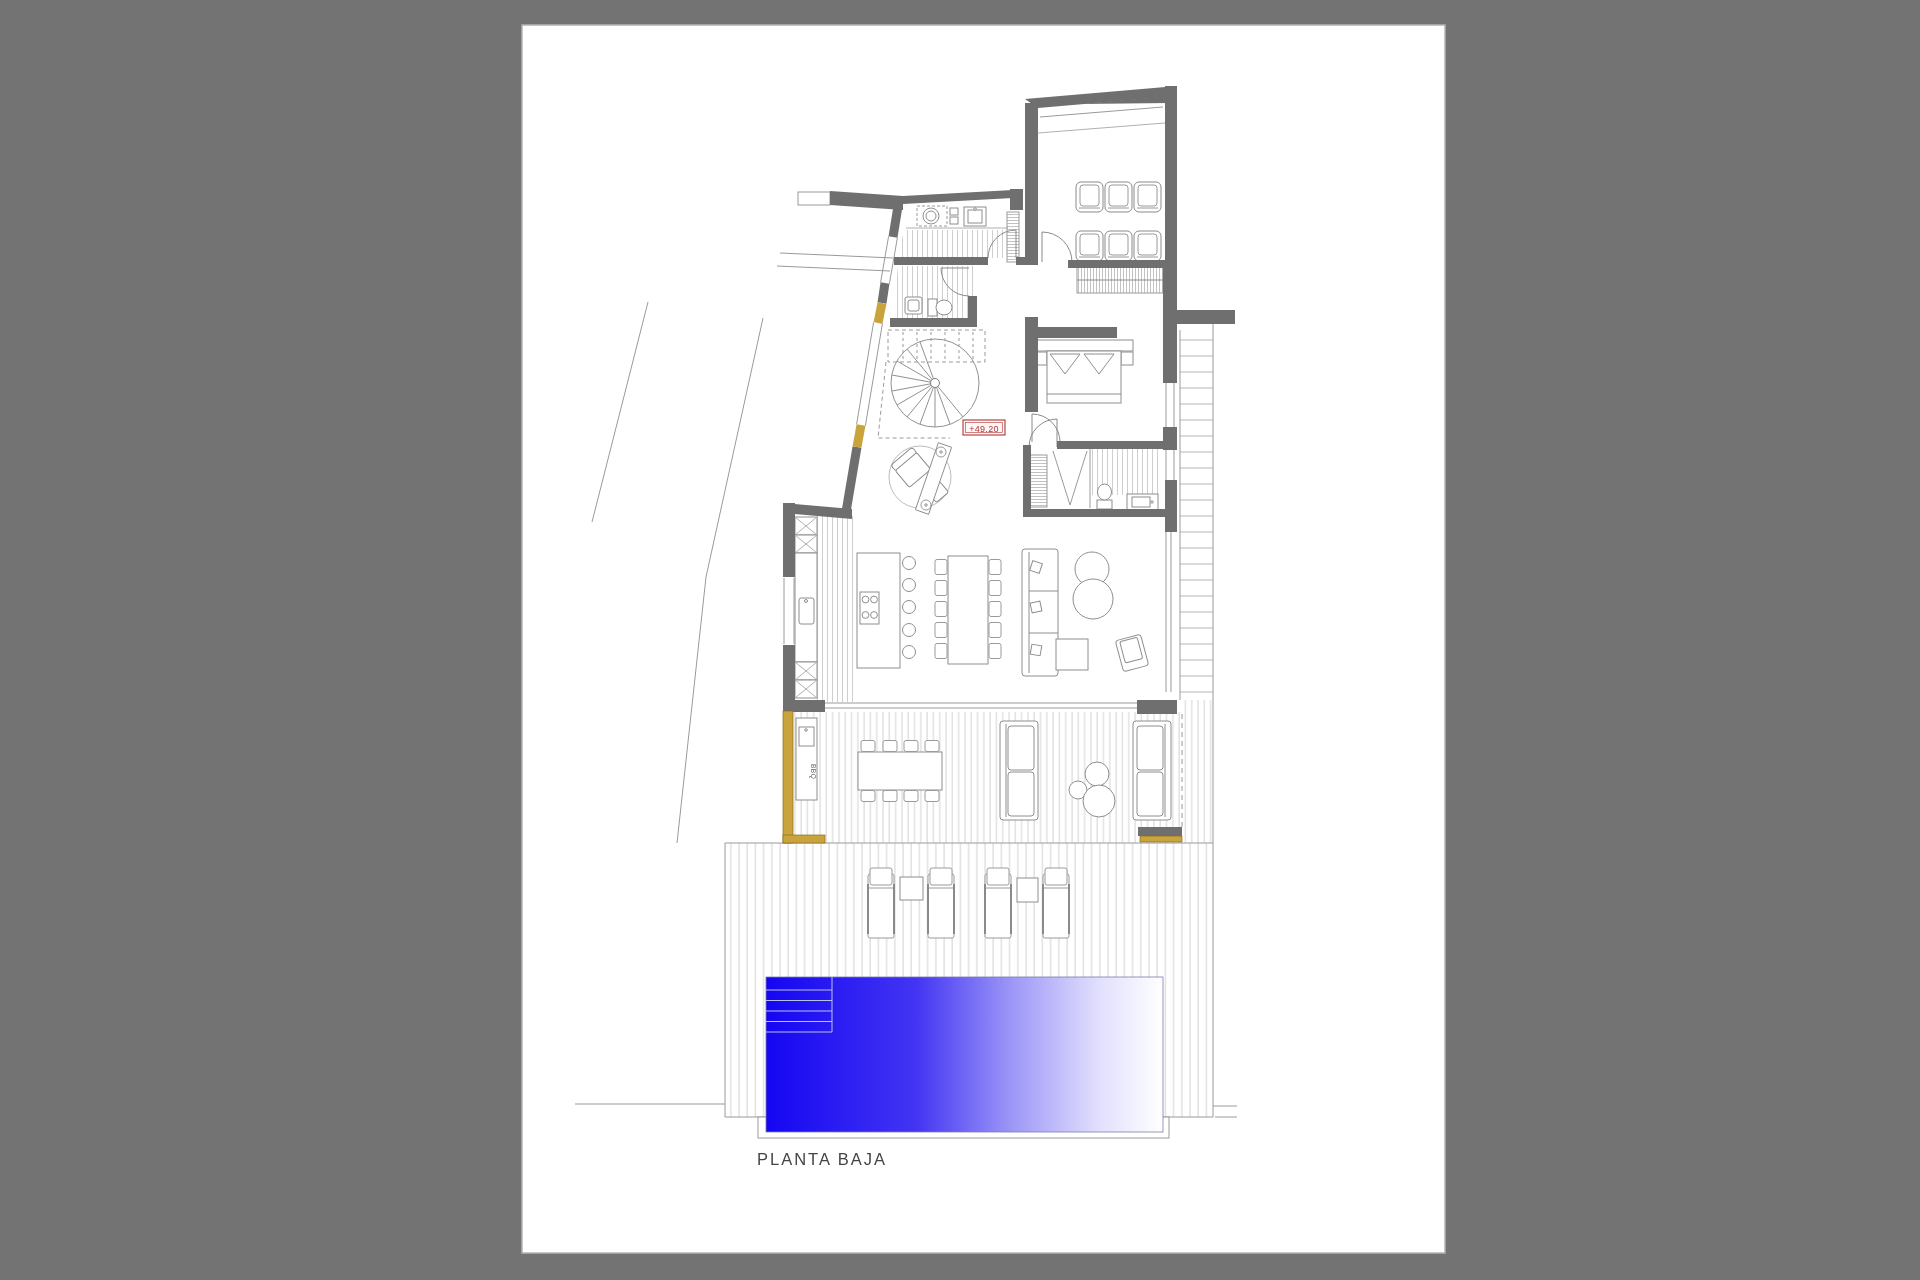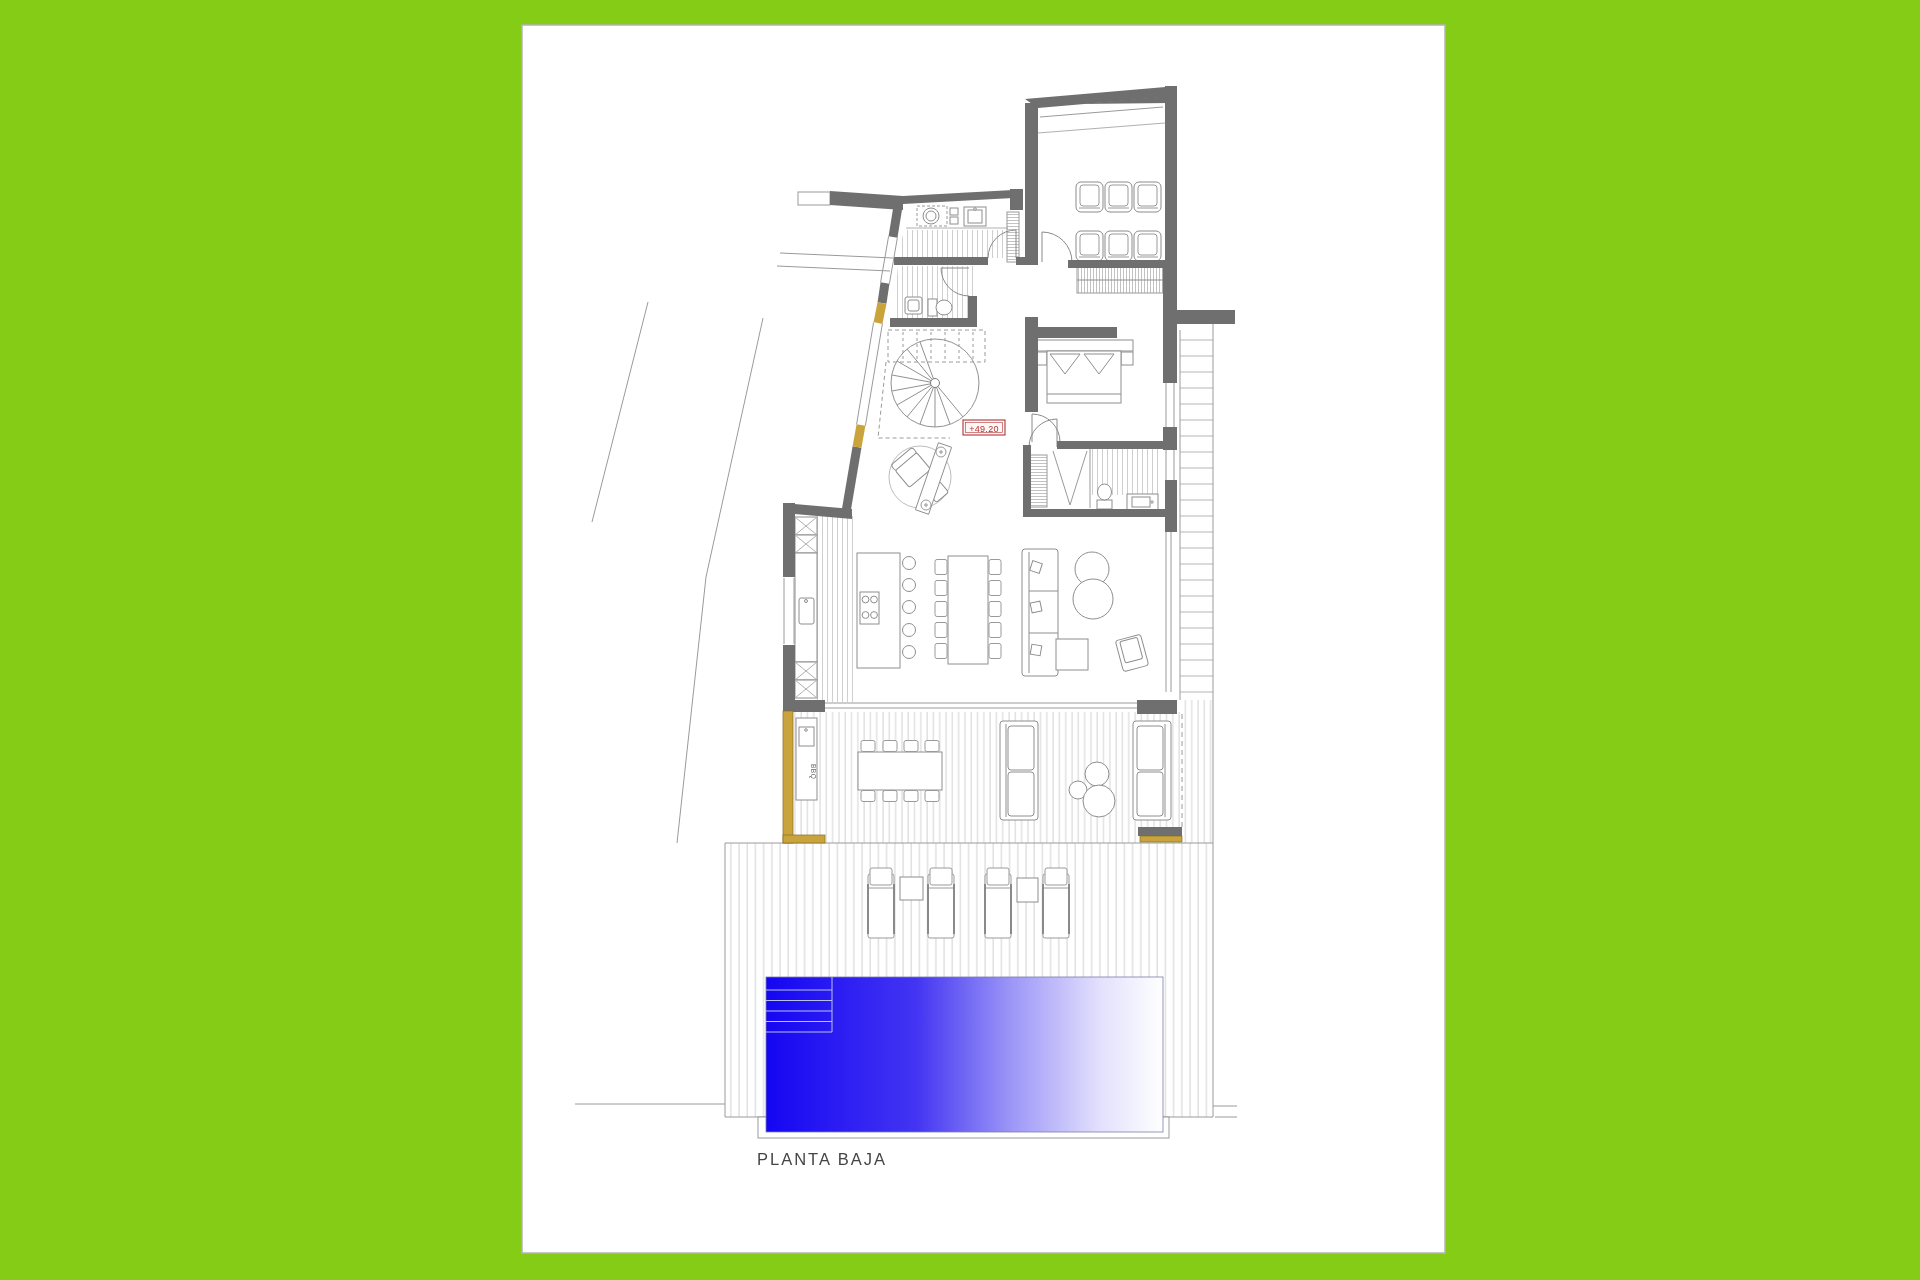--- a/index.html
+++ b/index.html
@@ -1,16 +1,16 @@
 <!DOCTYPE html>
 <html><head>
 <meta charset="utf-8">
 <style>
   html,body{margin:0;padding:0;background:#ffffff;}
-  #stage{position:relative;width:1920px;height:1280px;background:#84cc16;overflow:hidden;
+  #stage{position:relative;width:1920px;height:1280px;background:#737373;overflow:hidden;
          font-family:"Liberation Sans", sans-serif;}
   svg{position:absolute;inset:0;}
   text{font-family:"Liberation Sans", sans-serif;}
 </style>
 </head>
 <body>
 
 <div id="stage">
 <svg viewBox="0 0 1920 1280" width="1920" height="1280">
   <defs>

